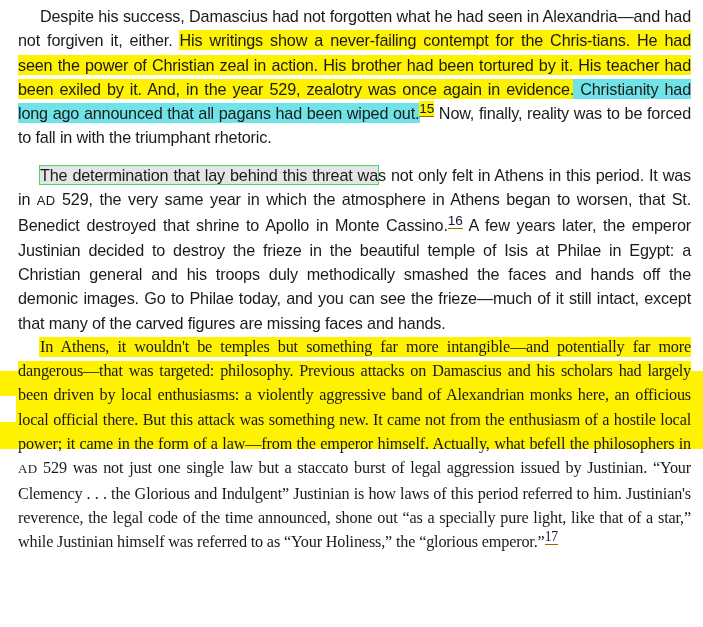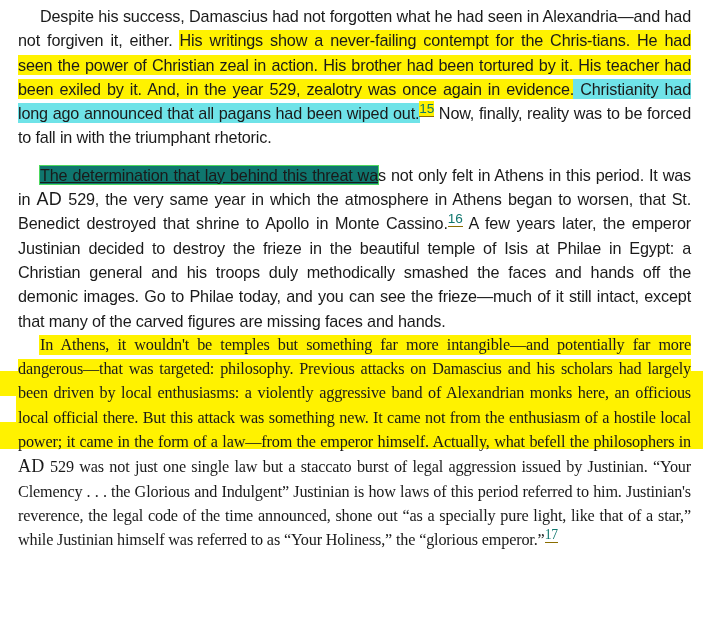--- a/index.html
+++ b/index.html
@@ -40,30 +40,29 @@
   
   .hl-y {
     background: #fff200;
     box-shadow: 0 0 0 1px #fff200;
   }
   .hl-c {
     background: #6fe3e8;
     box-shadow: 0 0 0 1px #6fe3e8;
   }
   .hl-g {
-    background: #0f766e;
+    background: #e5e5e5;
     box-shadow: 0 0 0 1px #4dd85f;
-    text-decoration: underline;
   }
   .sc {
-    font-size: 18px;
+    font-size: 13px;
     letter-spacing: 0.02em;
   }
   .fn {
-    color: #0f766e;
+    color: #0f172a;
     font-size: 13.6px;
     vertical-align: super;
     line-height: 0;
     border-bottom: 1px solid #8a6d00;
     text-decoration: none;
   }
   .fn-y {
     background: #fff200;
   }
   

